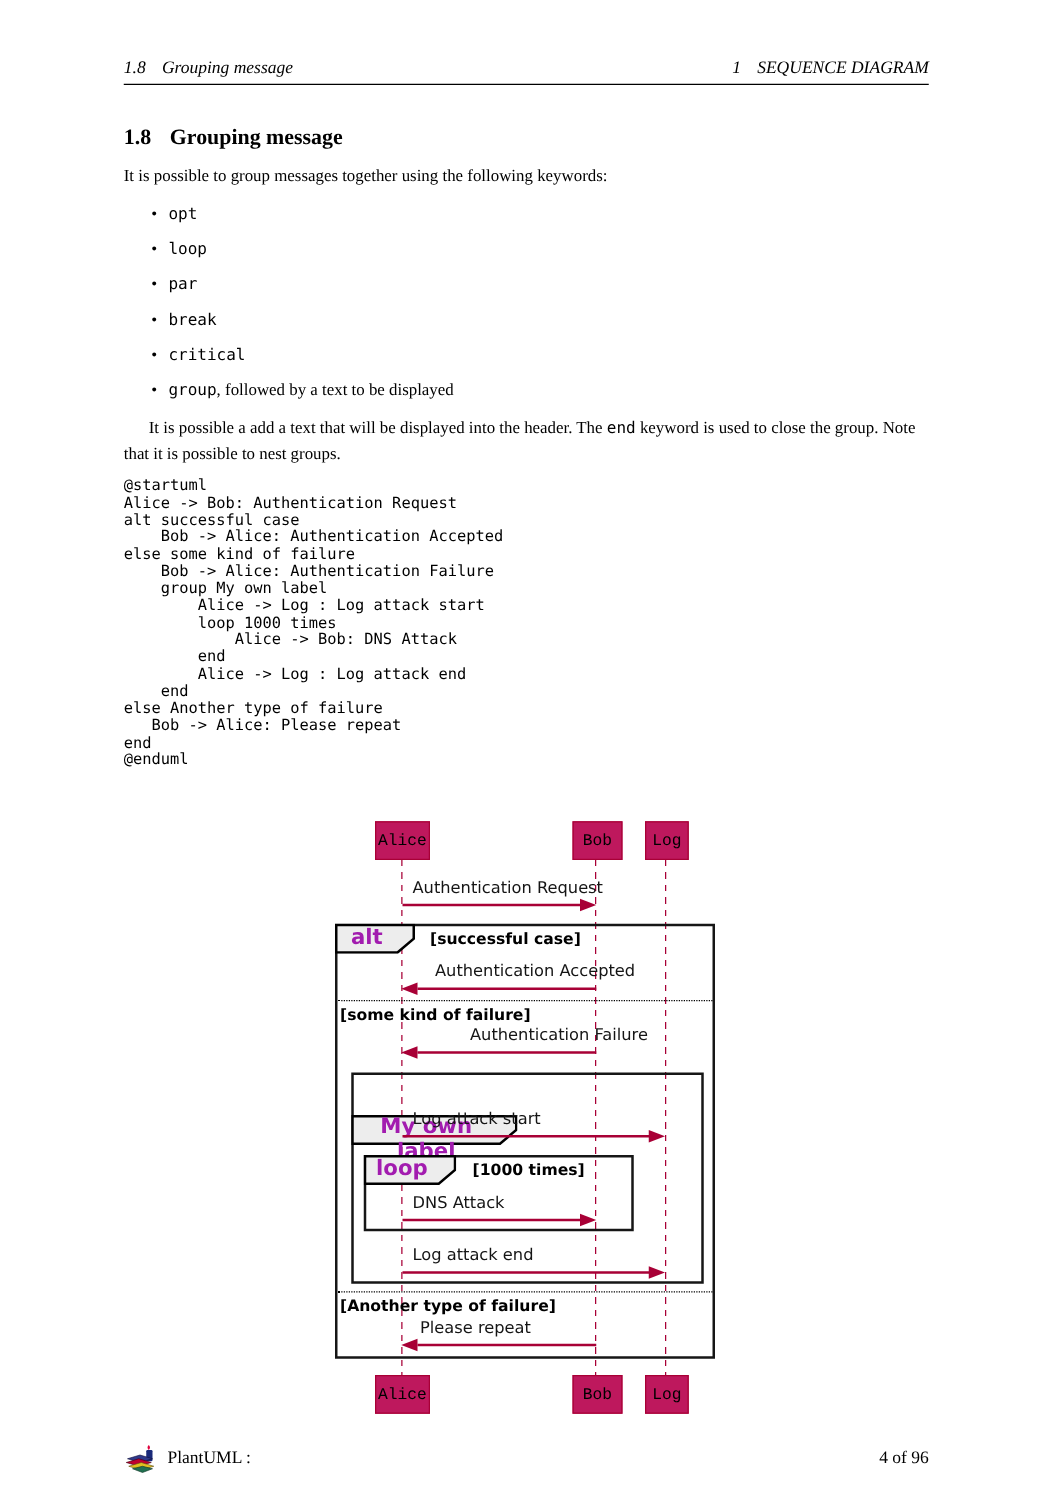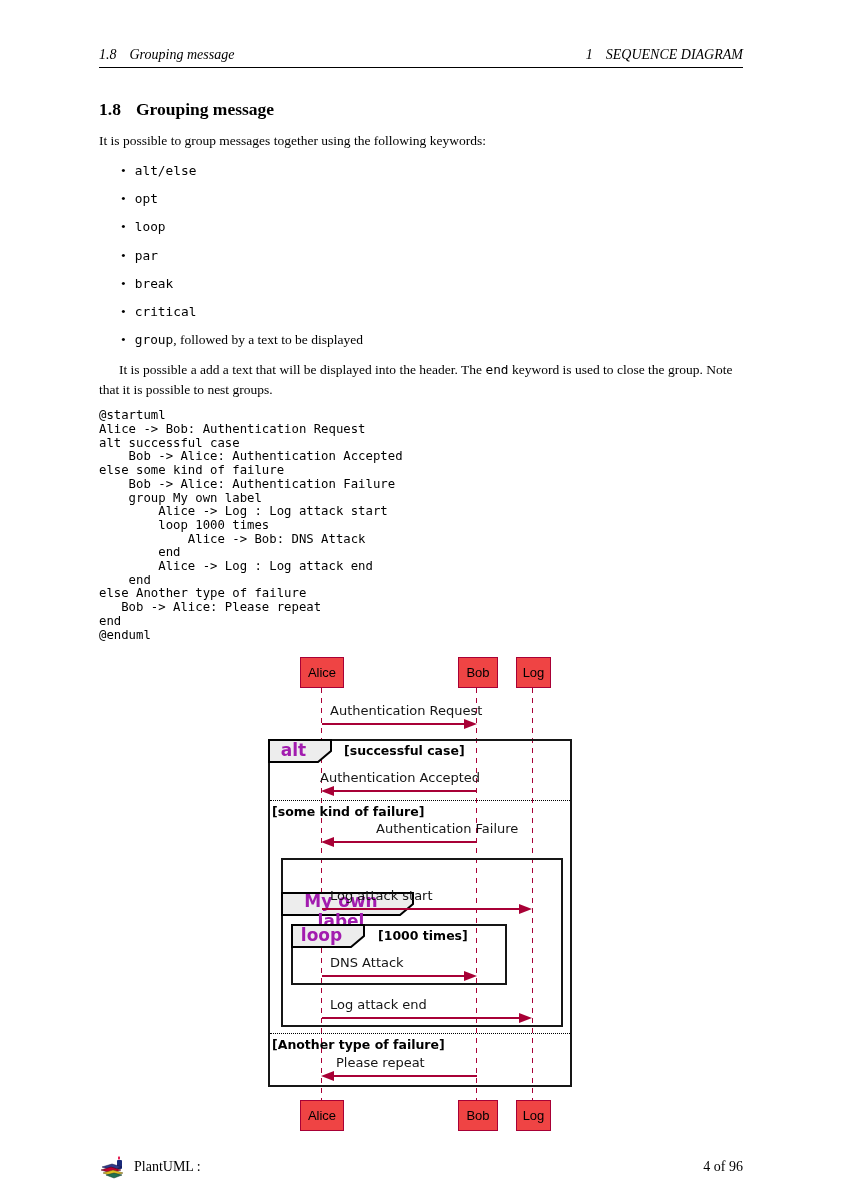--- a/index.html
+++ b/index.html
@@ -30,23 +30,23 @@
 
   .para2 { margin:8px 96px 0 99px; font-size:13.5px; line-height:20px; text-indent:20px; }
 
   pre.codeblock {
     margin:9px 0 0 99px; font-family:"DejaVu Sans Mono", monospace;
     font-size:12.3px; line-height:13.7px;
   }
 
   
   .pbox {
-    position:absolute; box-sizing:border-box; background:#ef4444;
+    position:absolute; box-sizing:border-box; background:#be185d;
     border:1.5px solid #A80036; display:flex; align-items:center; justify-content:center;
-    font-family:Liberation Sans, sans-serif; font-size:13px; color:#000;
+    font-family:Liberation Mono, monospace; font-size:13px; color:#000;
   }
   .lifeline {
     position:absolute; width:1px;
     background:repeating-linear-gradient(to bottom,#A80036 0 5px,transparent 5px 10px);
   }
   .frame { position:absolute; box-sizing:border-box; border:2px solid #161616; }
   .mlabel { position:absolute; font-family:"DejaVu Sans", sans-serif; font-size:13px; color:#151515; white-space:nowrap; }
   .mline  { position:absolute; height:2px; background:#A80036; }
   .head-r { position:absolute; width:0; height:0; border-top:5px solid transparent; border-bottom:5px solid transparent; border-left:13px solid #A80036; }
   .head-l { position:absolute; width:0; height:0; border-top:5px solid transparent; border-bottom:5px solid transparent; border-right:13px solid #A80036; }
@@ -87,21 +87,20 @@
     </span>
   </div>
 
   <div class="sec-title">
     <span class="num">1.8</span><span>Grouping message</span>
   </div>
 
   <div class="intro">It is possible to group messages together using the following keywords:</div>
 
   <ul class="kw">
-    <li><span class="mono">alt/else</span><span></span></li>
     <li><span class="mono">opt</span><span></span></li>
     <li><span class="mono">loop</span><span></span></li>
     <li><span class="mono">par</span><span></span></li>
     <li><span class="mono">break</span><span></span></li>
     <li><span class="mono">critical</span><span></span></li>
     <li><span class="mono">group</span><span>, followed by a text to be displayed</span></li>
   </ul>
 
   <p class="para2"><span>It is possible a add a text that will be displayed into the header. The </span><span class="mono">end</span><span> keyword is used to close the group. Note that it is possible to nest groups.</span></p>
 
@@ -158,21 +157,21 @@
         <polygon points="1,1 73,1 73,12 60,23 1,23" fill="#EDEDED" stroke="#000" stroke-width="2"></polygon>
       </svg>
     <span class="kw">loop</span>
   </div>
   <div class="cond" style="left:378px; top:881px;">[1000 times]</div>
 
   <div class="mlabel" style="left:330px; top:656px;">Authentication Request</div>
   <div class="mline" style="left:322px; top:676px; width:143px;"></div>
   <div class="head-r" style="left:464px; top:672px;"></div>
 
-  <div class="mlabel" style="left:320px; top:723px;">Authentication Accepted</div>
+  <div class="mlabel" style="left:348px; top:723px;">Authentication Accepted</div>
   <div class="mline" style="left:334px; top:743px; width:143px;"></div>
   <div class="head-l" style="left:321px; top:739px;"></div>
 
   <div class="mlabel" style="left:332px; top:774px;margin-left:44px;">Authentication Failure</div>
   <div class="mline" style="left:334px; top:794px; width:143px;"></div>
   <div class="head-l" style="left:321px; top:790px;"></div>
 
   <div class="mlabel" style="left:330px; top:841px;">Log attack start</div>
   <div class="mline" style="left:322px; top:861px; width:198px;"></div>
   <div class="head-r" style="left:519px; top:857px;"></div>

